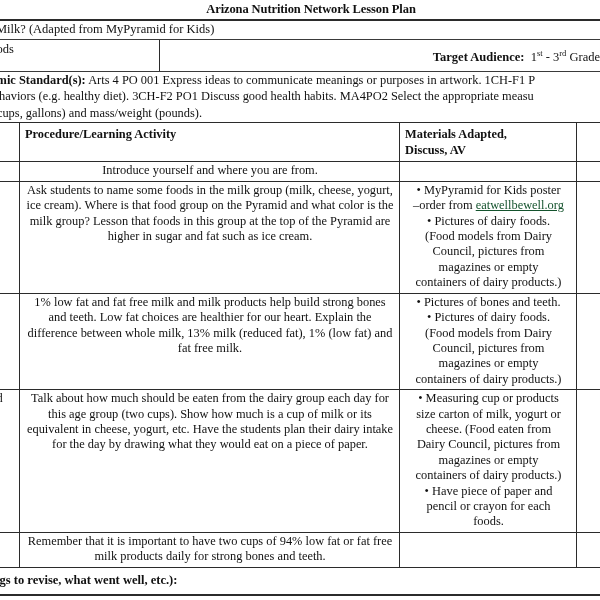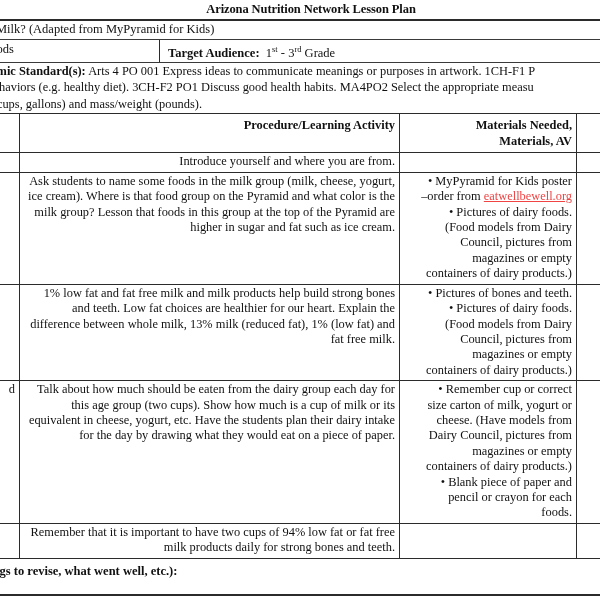--- a/index.html
+++ b/index.html
@@ -63,22 +63,23 @@
     padding: 1px 0 1px 8px;
     font-size: 12.5px;
     line-height: 16px;
     box-sizing: border-box;
     border-right: 1.5px solid #2b2b2b;
   }
   .band-split .right {
     flex: 1;
     padding: 1px 0 1px 8px;
     font-size: 12.5px;
-    line-height: 16px;
+    line-height: 25px;
     box-sizing: border-box;
+    text-align: right;
   }
 
   .std {
     font-size: 12.4px;
     line-height: 15.6px;
     width: 640px;
     padding: 1px 0 0 0;
     text-align: left;
     white-space: nowrap;
   }
@@ -93,38 +94,38 @@
     table-layout: fixed;
     margin-top: 1px;
   }
   table.main td, table.main th {
     border: 1px solid #2b2b2b;
     vertical-align: top;
     padding: 1px 4px 2px 5px;
     font-size: 12.4px;
     line-height: 15.4px;
     font-weight: normal;
-    text-align: right;
+    text-align: center;
   }
   table.main th {
     font-weight: bold;
-    text-align: right;
+    text-align: left;
     padding-top: 3px;
     padding-bottom: 3px;
     line-height: 16px;
   }
 
   col.c-time  { width: 41px; }
   col.c-proc  { width: 380px; }
   col.c-mat   { width: 177px; }
   col.c-obj   { width: 100px; }
   .bullet-line { margin: 0; }
 
   a.link {
-    color: #ef4444;
+    color: #14532d;
     text-decoration: underline;
   }
 
   .eval {
     font-weight: bold;
     font-size: 12.5px;
     line-height: 16px;
     padding-top: 4px;
     width: 640px;
     white-space: nowrap;
@@ -167,22 +168,22 @@
       <col class="c-time">
         <col class="c-proc">
         <col class="c-mat">
         <col class="c-obj">
     </colgroup>
     <thead>
       <tr>
         <th></th>
         <th>Procedure/Learning Activity</th>
         <th>
-          <div>Materials Needed,</div>
-          <div>Materials, AV</div>
+          <div>Materials Adapted,</div>
+          <div>Discuss, AV</div>
         </th>
         <th></th>
       </tr>
     </thead>
     <tbody>
         <tr>
           <td></td>
           <td>Introduce yourself and where you are from.</td>
           <td></td>
           <td></td>
@@ -223,27 +224,27 @@
           <td>
             <div class="bullet-line">St</div>
             <div class="bullet-line">str</div>
             <div class="bullet-line">te</div>
           </td>
         </tr>
         <tr>
           <td>d</td>
           <td>Talk about how much should be eaten from the dairy group each day for this age group (two cups). Show how much is a cup of milk or its equivalent in cheese, yogurt, etc. Have the students plan their dairy intake for the day by drawing what they would eat on a piece of paper.</td>
           <td>
-            <div class="bullet-line">• Remember cup or correct</div>
+            <div class="bullet-line">• Measuring cup or products</div>
             <div class="bullet-line">size carton of milk, yogurt or</div>
-            <div class="bullet-line">cheese. (Have models from</div>
+            <div class="bullet-line">cheese. (Food eaten from</div>
             <div class="bullet-line">Dairy Council, pictures from</div>
             <div class="bullet-line">magazines or empty</div>
             <div class="bullet-line">containers of dairy products.)</div>
-            <div class="bullet-line">• Blank piece of paper and</div>
+            <div class="bullet-line">• Have piece of paper and</div>
             <div class="bullet-line">pencil or crayon for each</div>
             <div class="bullet-line">foods.</div>
           </td>
           <td>
             <div class="bullet-line">St</div>
             <div class="bullet-line">cu</div>
             <div class="bullet-line">da</div>
             <div class="bullet-line">da</div>
             <div class="bullet-line">da</div>
             <div class="bullet-line">gr</div>

